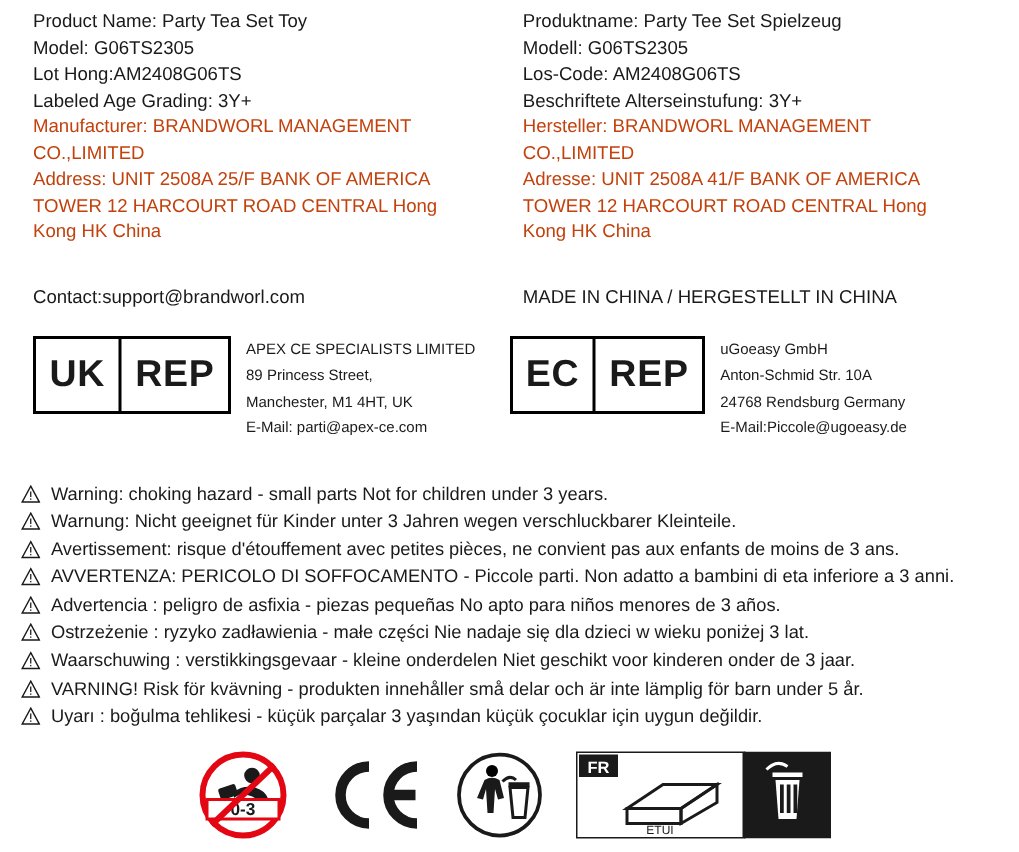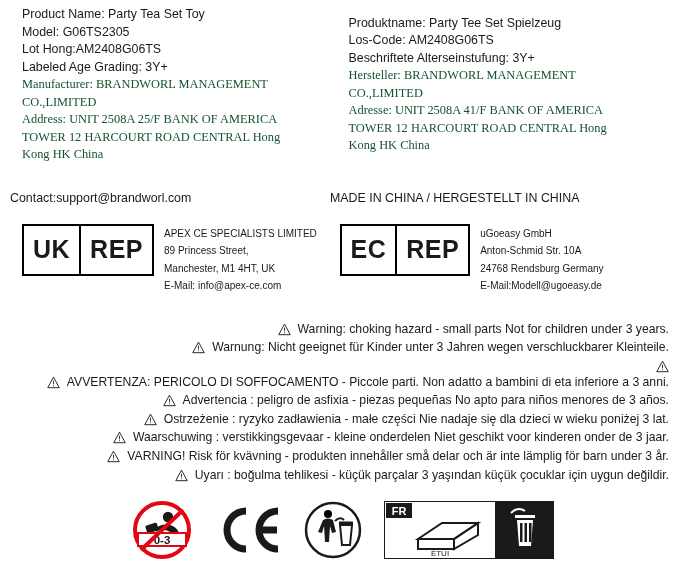--- a/index.html
+++ b/index.html
@@ -32,31 +32,31 @@
   }
   .col {
     width: 320px;
     font-size: 12.4px;
     line-height: 17.5px;
   }
   .col .line {
     white-space: normal;
   }
   .faded {
-    color: #14532d;
-    font-family: Liberation Serif, serif;
+    color: #c2410c;
   }
   .strong-dark {
     color: #1a1a1a;
   }
 
   
   .contact-row {
     display: flex;
-    padding: 26px 14px 0 10px;
+    padding: 26px 14px 0 22px;
+    gap: 10px;
     font-size: 12.4px;
   }
   .contact-row .col {
     line-height: 16px;
   }
 
   
   .rep-row {
     display: flex;
     padding: 18px 32px 0 22px;
@@ -99,21 +99,20 @@
   .warn-list {
     padding: 26px 10px 0 14px;
   }
   .warn-item {
     display: flex;
     align-items: flex-start;
     gap: 7px;
     font-size: 12.2px;
     line-height: 17.6px;
     margin-bottom: 1px;
-    justify-content: flex-end;
   }
   .warn-tri {
     flex: none;
     width: 13px;
     height: 13px;
     margin-top: 2px;
   }
 
   
   .picto-row {
@@ -152,20 +151,21 @@
       <div class="line strong-dark">Lot Hong:AM2408G06TS</div>
       <div class="line strong-dark">Labeled Age Grading: 3Y+</div>
       <div class="line faded">Manufacturer: BRANDWORL MANAGEMENT</div>
       <div class="line faded">CO.,LIMITED</div>
       <div class="line faded">Address: UNIT 2508A 25/F BANK OF AMERICA</div>
       <div class="line faded">TOWER 12 HARCOURT ROAD CENTRAL Hong</div>
       <div class="line faded">Kong HK China</div>
     </div>
     <div class="col">
       <div class="line strong-dark">Produktname: Party Tee Set Spielzeug</div>
+      <div class="line strong-dark">Modell: G06TS2305</div>
       <div class="line strong-dark">Los-Code: AM2408G06TS</div>
       <div class="line strong-dark">Beschriftete Alterseinstufung: 3Y+</div>
       <div class="line faded">Hersteller: BRANDWORL MANAGEMENT</div>
       <div class="line faded">CO.,LIMITED</div>
       <div class="line faded">Adresse: UNIT 2508A 41/F BANK OF AMERICA</div>
       <div class="line faded">TOWER 12 HARCOURT ROAD CENTRAL Hong</div>
       <div class="line faded">Kong HK China</div>
     </div>
   </div>
 
@@ -179,35 +179,35 @@
     <div class="rep-block">
       <div class="rep-badge">
         <div class="part">UK</div>
         <div class="divider"></div>
         <div class="part">REP</div>
       </div>
       <div class="rep-text">
         <div>APEX CE SPECIALISTS LIMITED</div>
         <div>89 Princess Street,</div>
         <div>Manchester, M1 4HT, UK</div>
-        <div>E-Mail: info@apex-ce.com</div>
+        <div>E-Mail: parti@apex-ce.com</div>
       </div>
     </div>
 
     <div class="rep-block">
       <div class="rep-badge">
         <div class="part">EC</div>
         <div class="divider"></div>
         <div class="part">REP</div>
       </div>
       <div class="rep-text">
         <div>uGoeasy GmbH</div>
         <div>Anton-Schmid Str. 10A</div>
         <div>24768 Rendsburg Germany</div>
-        <div>E-Mail:Modell@ugoeasy.de</div>
+        <div>E-Mail:Piccole@ugoeasy.de</div>
       </div>
     </div>
 
   </div>
 
   <div class="warn-list">
 
     <div class="warn-item">
       <svg class="warn-tri" viewBox="0 0 14 14">
         <path d="M7 1.2 L13.2 12.6 L0.8 12.6 Z" fill="none" stroke="#1a1a1a" stroke-width="1"></path>
@@ -225,20 +225,21 @@
       </svg>
       <span>Warnung: Nicht geeignet für Kinder unter 3 Jahren wegen verschluckbarer Kleinteile.</span>
     </div>
 
     <div class="warn-item">
       <svg class="warn-tri" viewBox="0 0 14 14">
         <path d="M7 1.2 L13.2 12.6 L0.8 12.6 Z" fill="none" stroke="#1a1a1a" stroke-width="1"></path>
         <rect x="6.55" y="5" width="0.9" height="4" fill="#1a1a1a"></rect>
         <rect x="6.55" y="10" width="0.9" height="1" fill="#1a1a1a"></rect>
       </svg>
+      <span>Avertissement: risque d'étouffement avec petites pièces, ne convient pas aux enfants de moins de 3 ans.</span>
     </div>
 
     <div class="warn-item">
       <svg class="warn-tri" viewBox="0 0 14 14">
         <path d="M7 1.2 L13.2 12.6 L0.8 12.6 Z" fill="none" stroke="#1a1a1a" stroke-width="1"></path>
         <rect x="6.55" y="5" width="0.9" height="4" fill="#1a1a1a"></rect>
         <rect x="6.55" y="10" width="0.9" height="1" fill="#1a1a1a"></rect>
       </svg>
       <span>AVVERTENZA: PERICOLO DI SOFFOCAMENTO - Piccole parti. Non adatto a bambini di eta inferiore a 3 anni.</span>
     </div>
@@ -269,21 +270,21 @@
       </svg>
       <span>Waarschuwing : verstikkingsgevaar - kleine onderdelen Niet geschikt voor kinderen onder de 3 jaar.</span>
     </div>
 
     <div class="warn-item">
       <svg class="warn-tri" viewBox="0 0 14 14">
         <path d="M7 1.2 L13.2 12.6 L0.8 12.6 Z" fill="none" stroke="#1a1a1a" stroke-width="1"></path>
         <rect x="6.55" y="5" width="0.9" height="4" fill="#1a1a1a"></rect>
         <rect x="6.55" y="10" width="0.9" height="1" fill="#1a1a1a"></rect>
       </svg>
-      <span>VARNING! Risk för kvävning - produkten innehåller små delar och är inte lämplig för barn under 3 år.</span>
+      <span>VARNING! Risk för kvävning - produkten innehåller små delar och är inte lämplig för barn under 5 år.</span>
     </div>
 
     <div class="warn-item">
       <svg class="warn-tri" viewBox="0 0 14 14">
         <path d="M7 1.2 L13.2 12.6 L0.8 12.6 Z" fill="none" stroke="#1a1a1a" stroke-width="1"></path>
         <rect x="6.55" y="5" width="0.9" height="4" fill="#1a1a1a"></rect>
         <rect x="6.55" y="10" width="0.9" height="1" fill="#1a1a1a"></rect>
       </svg>
       <span>Uyarı : boğulma tehlikesi  - küçük parçalar 3 yaşından küçük çocuklar için uygun değildir.</span>
     </div>

